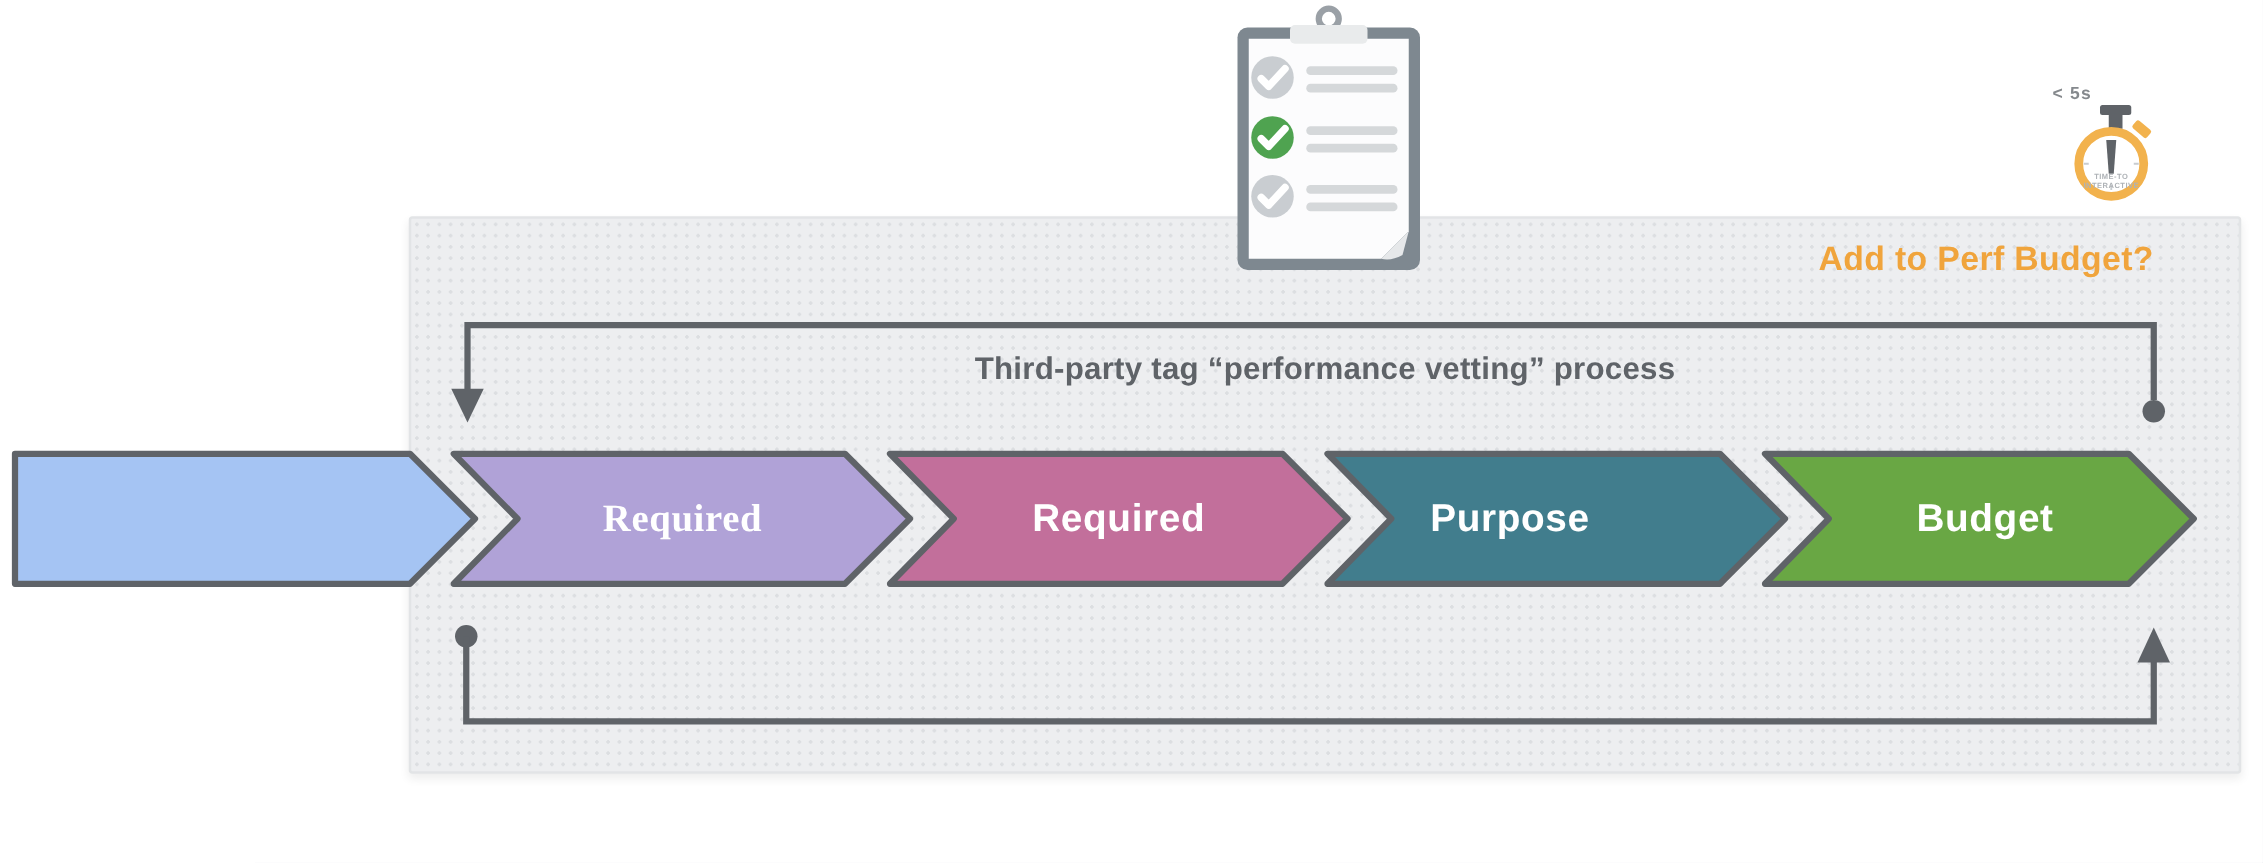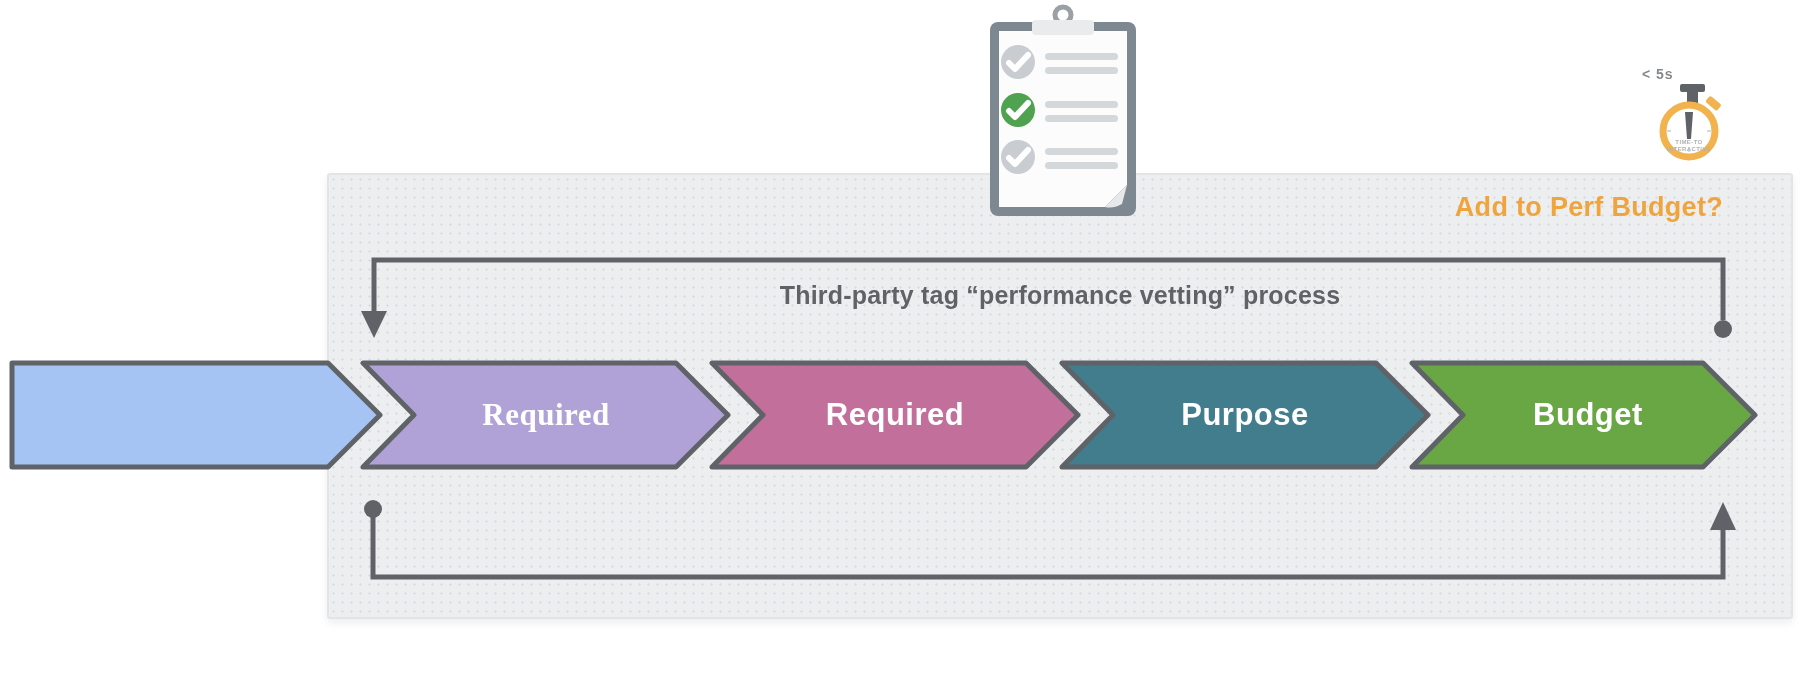--- a/index.html
+++ b/index.html
@@ -29,21 +29,21 @@
     text-align:right; font-size:27px; font-weight:bold; color:#F0A43C;
     letter-spacing:0.3px;
   }
   .stage-label {
     position:absolute; top:397px; width:320px; text-align:center;
     font-size:31px; font-weight:bold; color:#ffffff; letter-spacing:0.5px;
   }
   .lbl-0 { left:30px; }
   .lbl-1 { left:386px;font-family:Liberation Serif, serif; }
   .lbl-2 { left:735px; }
-  .lbl-3 { left:1085px; }
+  .lbl-3 { left:1048px; }
   .lbl-4 { left:1428px; }
   .time-label {
     position:absolute; left:1642px; top:66px; width:100px; text-align:left;
     font-size:14px; font-weight:bold; color:#85898D; letter-spacing:1px;
   }
   .dial-label {
     position:absolute; left:1639px; top:139px; width:100px; text-align:center;
     font-size:6px; line-height:7px; color:#AEB2B6; letter-spacing:0.4px;
     font-weight:bold;
   }

